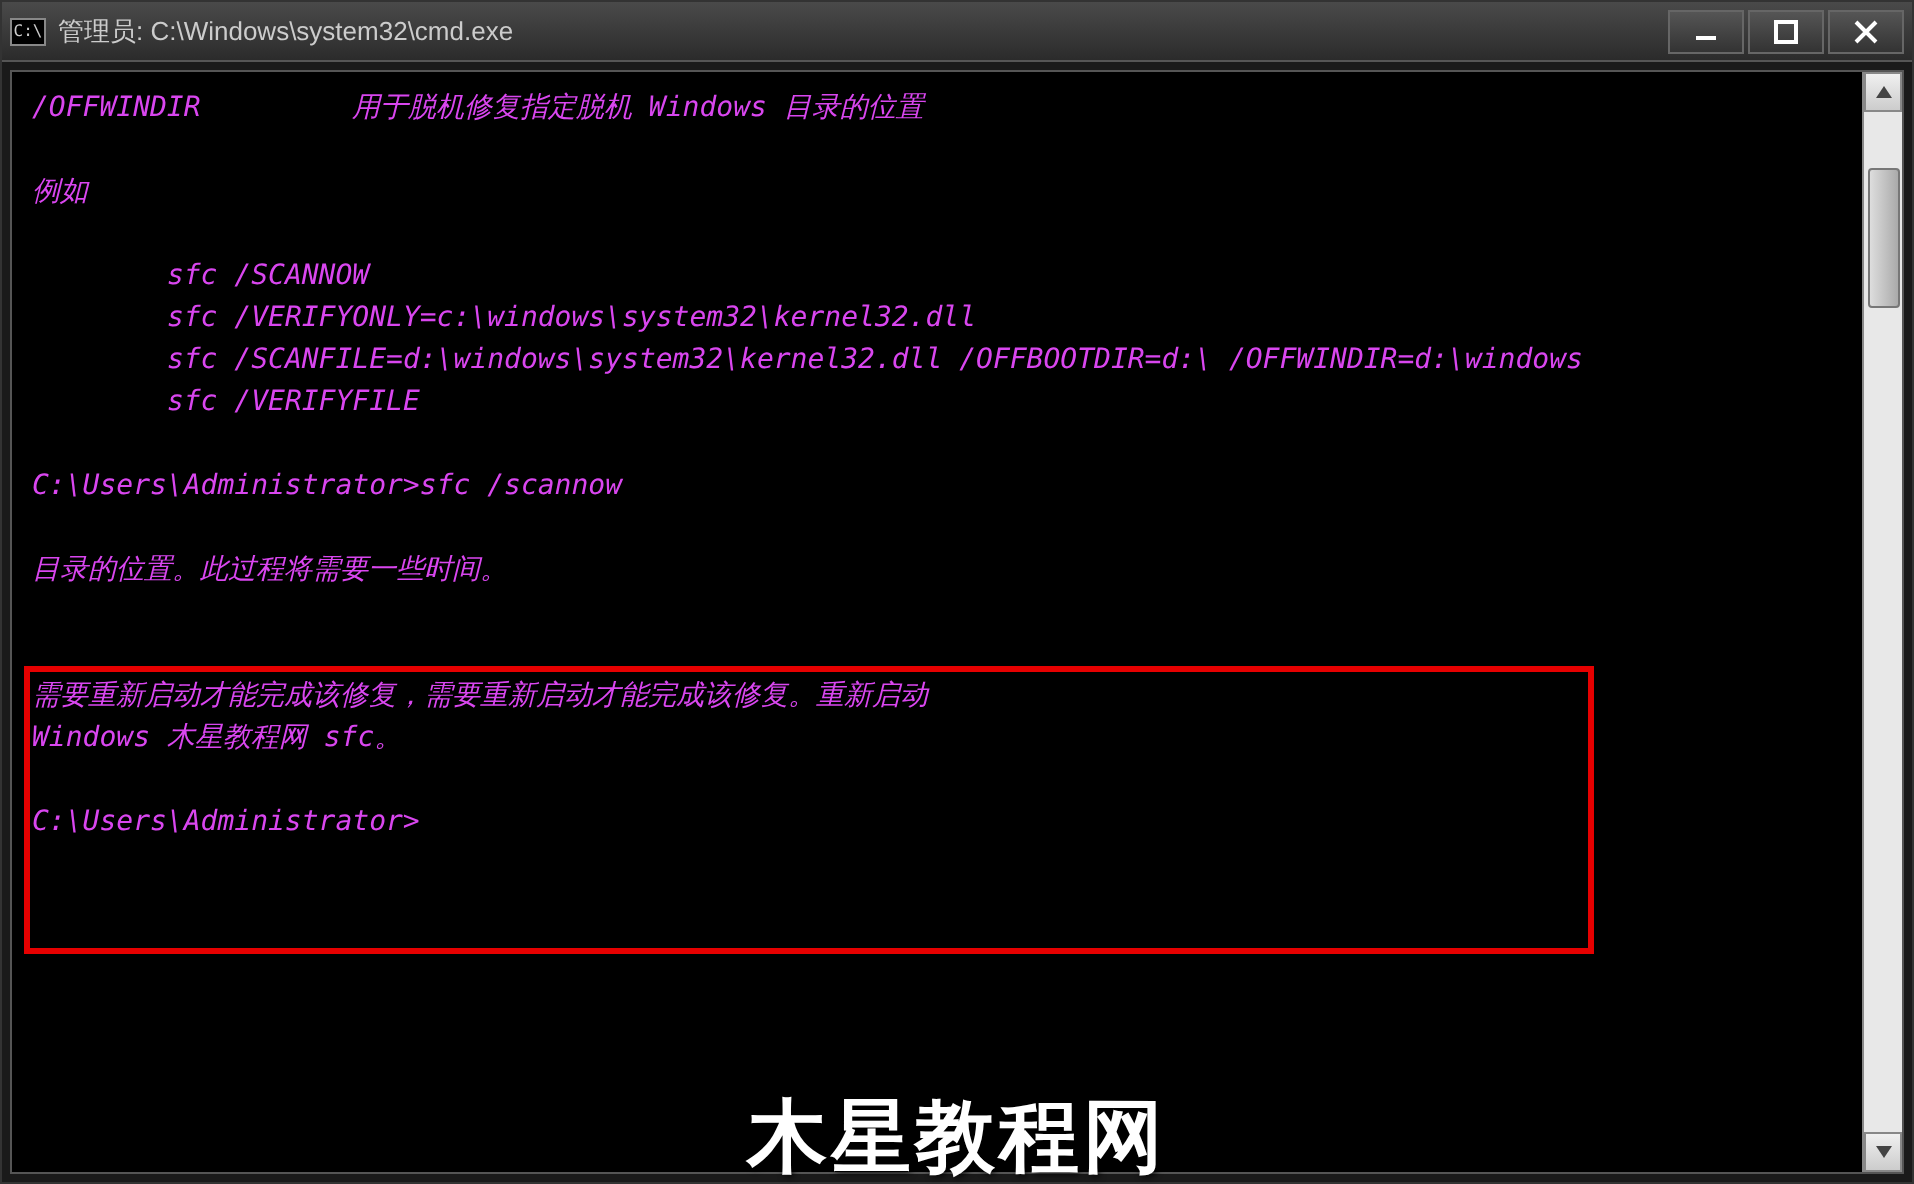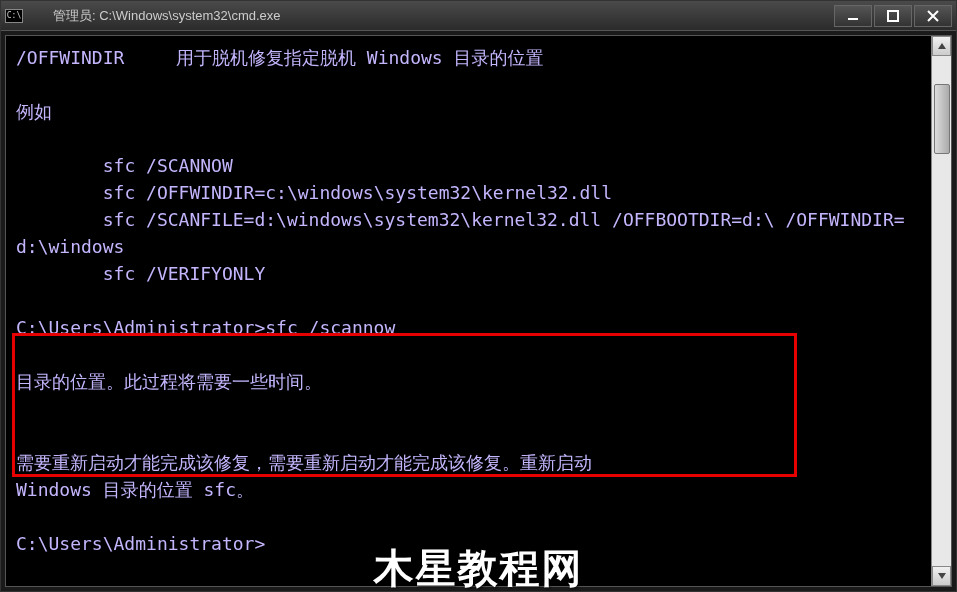--- a/index.html
+++ b/index.html
@@ -42,21 +42,20 @@
       margin-right: 6px;
       display: flex;
       align-items: center;
       justify-content: center;
       font-size: 8px;
       color: #ccc;
       font-family: monospace;
     }
     .titlebar-text {
       flex: 1;
-      margin-left: 24px;
     }
     .window-controls {
       display: flex;
       gap: 2px;
     }
     .wc-btn {
       width: 38px;
       height: 22px;
       background: linear-gradient(to bottom, #555, #333);
       border: 1px solid #666;
@@ -74,28 +73,29 @@
       flex: 1;
       background: #000;
       position: relative;
       display: flex;
       margin: 4px;
       border: 1px solid #555;
     }
     .terminal {
       flex: 1;
       background: #000;
-      color: #c4b5fd;
+      color: #d946ef;
       padding: 8px 10px;
-      font-size: 18px;
+      font-size: 14px;
       line-height: 1.5;
       white-space: pre-wrap;
       word-break: break-all;
       overflow: hidden;
       font-family: "NSimSun", "SimSun", "Consolas", monospace;
+      font-style: italic;
     }
     .scrollbar {
       width: 20px;
       background: #e8e8e8;
       position: relative;
       border-left: 1px solid #888;
     }
     .scroll-arrow {
       width: 100%;
       height: 20px;
@@ -178,31 +178,31 @@
           </svg>
       </div>
     </div>
   </div>
 
   <div class="terminal-wrap">
     <div class="terminal"><span class="term-line"><span class="opt-label">/OFFWINDIR</span><span>用于脱机修复指定脱机 Windows 目录的位置</span></span>
 <span>例如</span>
 
 <span>        sfc /SCANNOW</span>
-<span>        sfc /OFFWINDIR=c:\windows\system32\kernel32.dll</span>
+<span>        sfc /VERIFYONLY=c:\windows\system32\kernel32.dll</span>
 <span>        sfc /SCANFILE=d:\windows\system32\kernel32.dll /OFFBOOTDIR=d:\ /OFFWINDIR=d:\windows</span>
-<span>        sfc /VERIFYONLY</span>
+<span>        sfc /VERIFYFILE</span>
 
 <span>C:\Users\Administrator&gt;</span><span>sfc /scannow</span>
 
 <span>目录的位置。此过程将需要一些时间。</span>
 
 
 <span>需要重新启动才能完成该修复，需要重新启动才能完成该修复。重新启动</span>
-<span>Windows 目录的位置 sfc。</span>
+<span>Windows 木星教程网 sfc。</span>
 
 <span>C:\Users\Administrator&gt;</span></div>
 
     <div class="scrollbar">
       <div class="scroll-arrow">
         <svg width="8" height="6" viewBox="0 0 8 6">
             <path d="M4 0 L8 6 L0 6 Z" fill="#444"></path>
           </svg>
       </div>
       <div class="scroll-thumb"></div>

